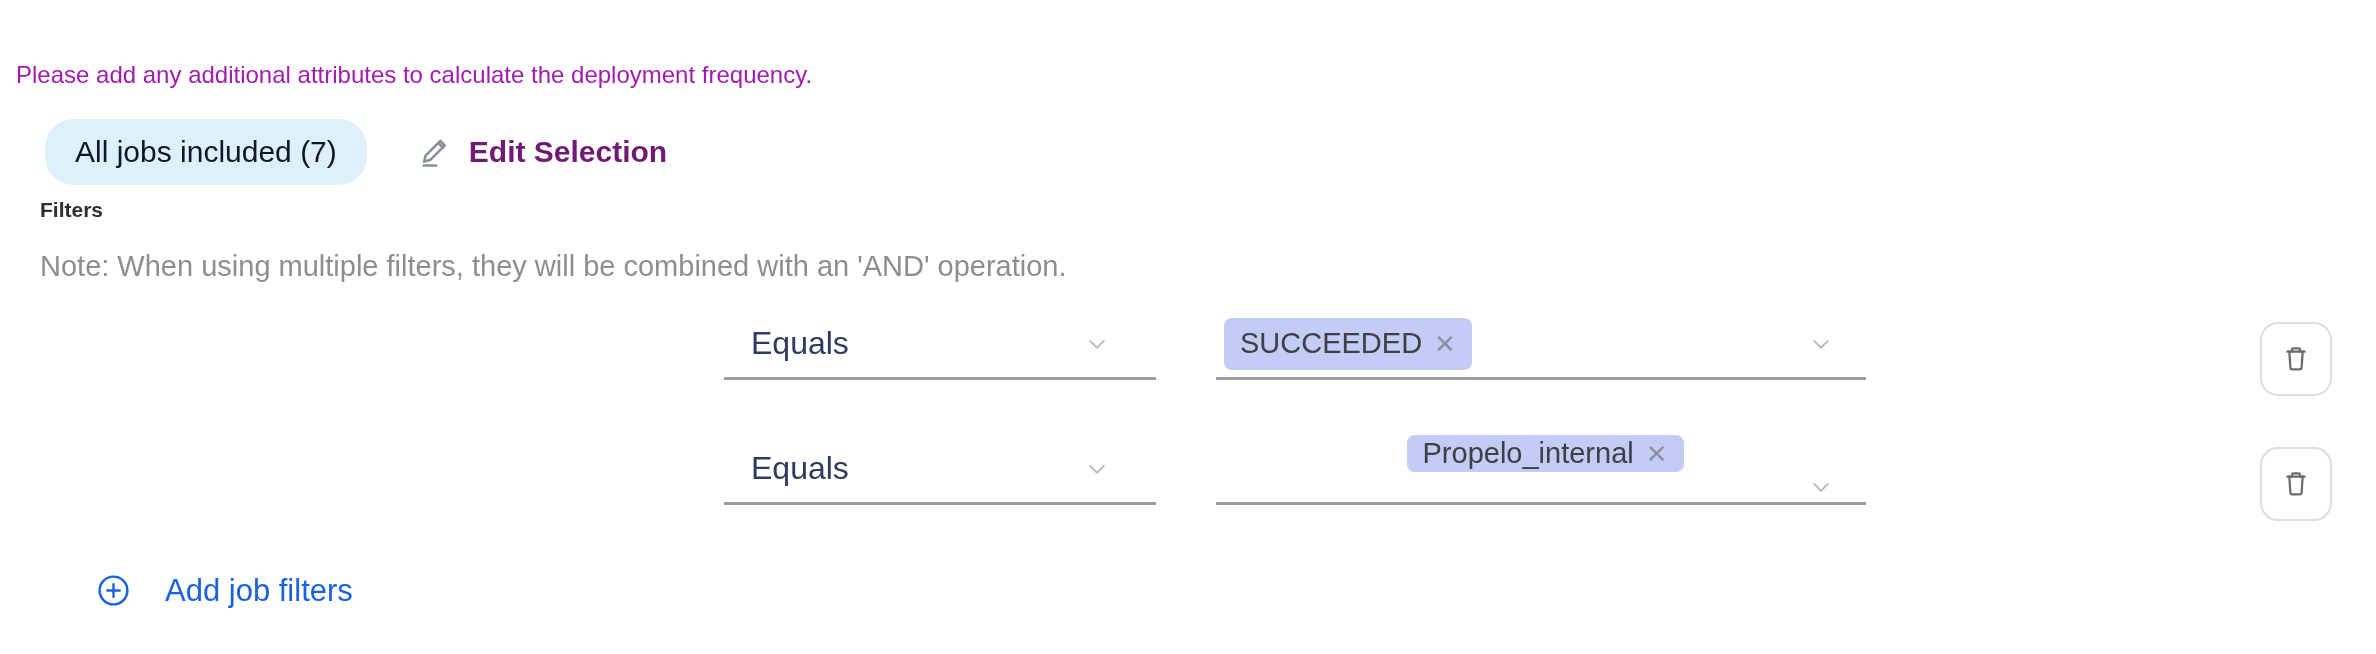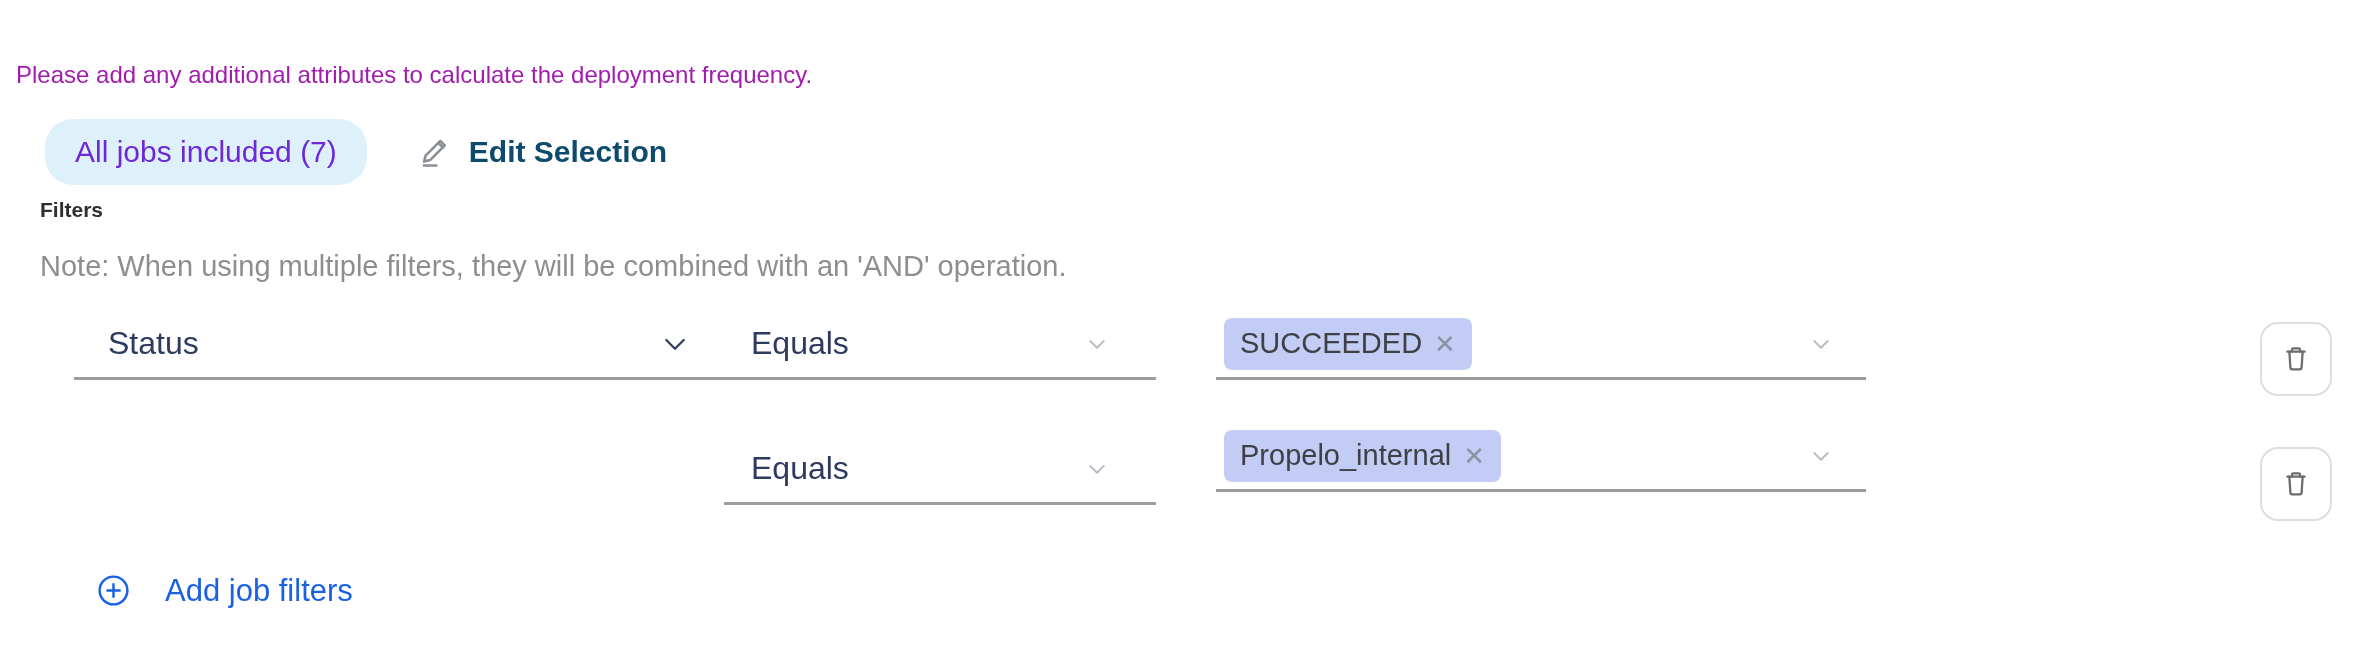--- a/index.html
+++ b/index.html
@@ -13,25 +13,25 @@
   .instruction {
     position:absolute; left:16px; top:24px;
     font-size:24px; line-height:40px; color:#a21caf;margin-top:31px;
   }
 
   
   .jobs-row { position:absolute; left:45px; top:124px; height:55px; display:flex; align-items:center; gap:52px; }
   .jobs-badge {
     display:inline-flex; align-items:center; height:66px; padding:0 30px;
     background:#def1fb; border-radius:28px;
-    font-size:30px; color:#6d28d9; white-space:nowrap;
+    font-size:30px; color:#0f172a; white-space:nowrap;
   }
   .edit-link { display:inline-flex; align-items:center; gap:14px; cursor:pointer; text-decoration:none; }
   .edit-link .icon { display:inline-flex; }
-  .edit-link .label { font-size:30px; font-weight:700; color:#0c4a6e; white-space:nowrap; }
+  .edit-link .label { font-size:30px; font-weight:700; color:#701a75; white-space:nowrap; }
 
   
   .filters-heading { position:absolute; left:40px; top:198px; font-size:21px; font-weight:700; color:#2f2f2f; }
   .filters-note { position:absolute; left:40px; top:250px; font-size:29px; color:#8e8e8e; }
 
   
   .select {
     position:absolute; height:70px; display:flex; align-items:center;
     border-bottom:3px solid #9c9c9c; cursor:pointer; background:#ffffff;
   }
@@ -85,28 +85,20 @@
           <line x1="3.2" y1="21" x2="11.5" y2="21"></line>
         </svg>
       </span>
       <span class="label">Edit Selection</span>
     </a>
   </div>
 
   <h3 class="filters-heading">Filters</h3>
   <p class="filters-note">Note: When using multiple filters, they will be combined with an 'AND' operation.</p>
 
-  <div class="select sel-attr" style="top:310px;">
-    <span class="sel-text">Status</span>
-    <span class="chev chev-dark">
-      <svg width="38" height="38" viewBox="0 0 24 24" fill="none" stroke="#2e3a5f" stroke-width="1.4" stroke-linecap="round" stroke-linejoin="round">
-          <polyline points="6.5 9.5 12 15 17.5 9.5"></polyline>
-        </svg>
-    </span>
-  </div>
   <div class="select sel-op" style="top:310px;">
     <span class="sel-text">Equals</span>
     <span class="chev chev-light">
       <svg width="30" height="30" viewBox="0 0 24 24" fill="none" stroke="#b6bbc2" stroke-width="1.5" stroke-linecap="round" stroke-linejoin="round">
           <polyline points="6.5 9.5 12 15 17.5 9.5"></polyline>
         </svg>
     </span>
   </div>
   <div class="select sel-val" style="top:310px;">
     <span class="value-tag">
@@ -130,21 +122,21 @@
   </button>
 
   <div class="select sel-op" style="top:435px;">
     <span class="sel-text">Equals</span>
     <span class="chev chev-light">
       <svg width="30" height="30" viewBox="0 0 24 24" fill="none" stroke="#b6bbc2" stroke-width="1.5" stroke-linecap="round" stroke-linejoin="round">
           <polyline points="6.5 9.5 12 15 17.5 9.5"></polyline>
         </svg>
     </span>
   </div>
-  <div class="select sel-val" style="top:422px;">
+  <div class="select sel-val" style="top:435px;flex-direction:column;">
     <span class="value-tag">
       <span class="tag-label">Propelo_internal</span>
       <span class="tag-close">✕</span>
     </span>
     <span class="chev chev-light">
       <svg width="30" height="30" viewBox="0 0 24 24" fill="none" stroke="#b6bbc2" stroke-width="1.5" stroke-linecap="round" stroke-linejoin="round">
           <polyline points="6.5 9.5 12 15 17.5 9.5"></polyline>
         </svg>
     </span>
   </div>

